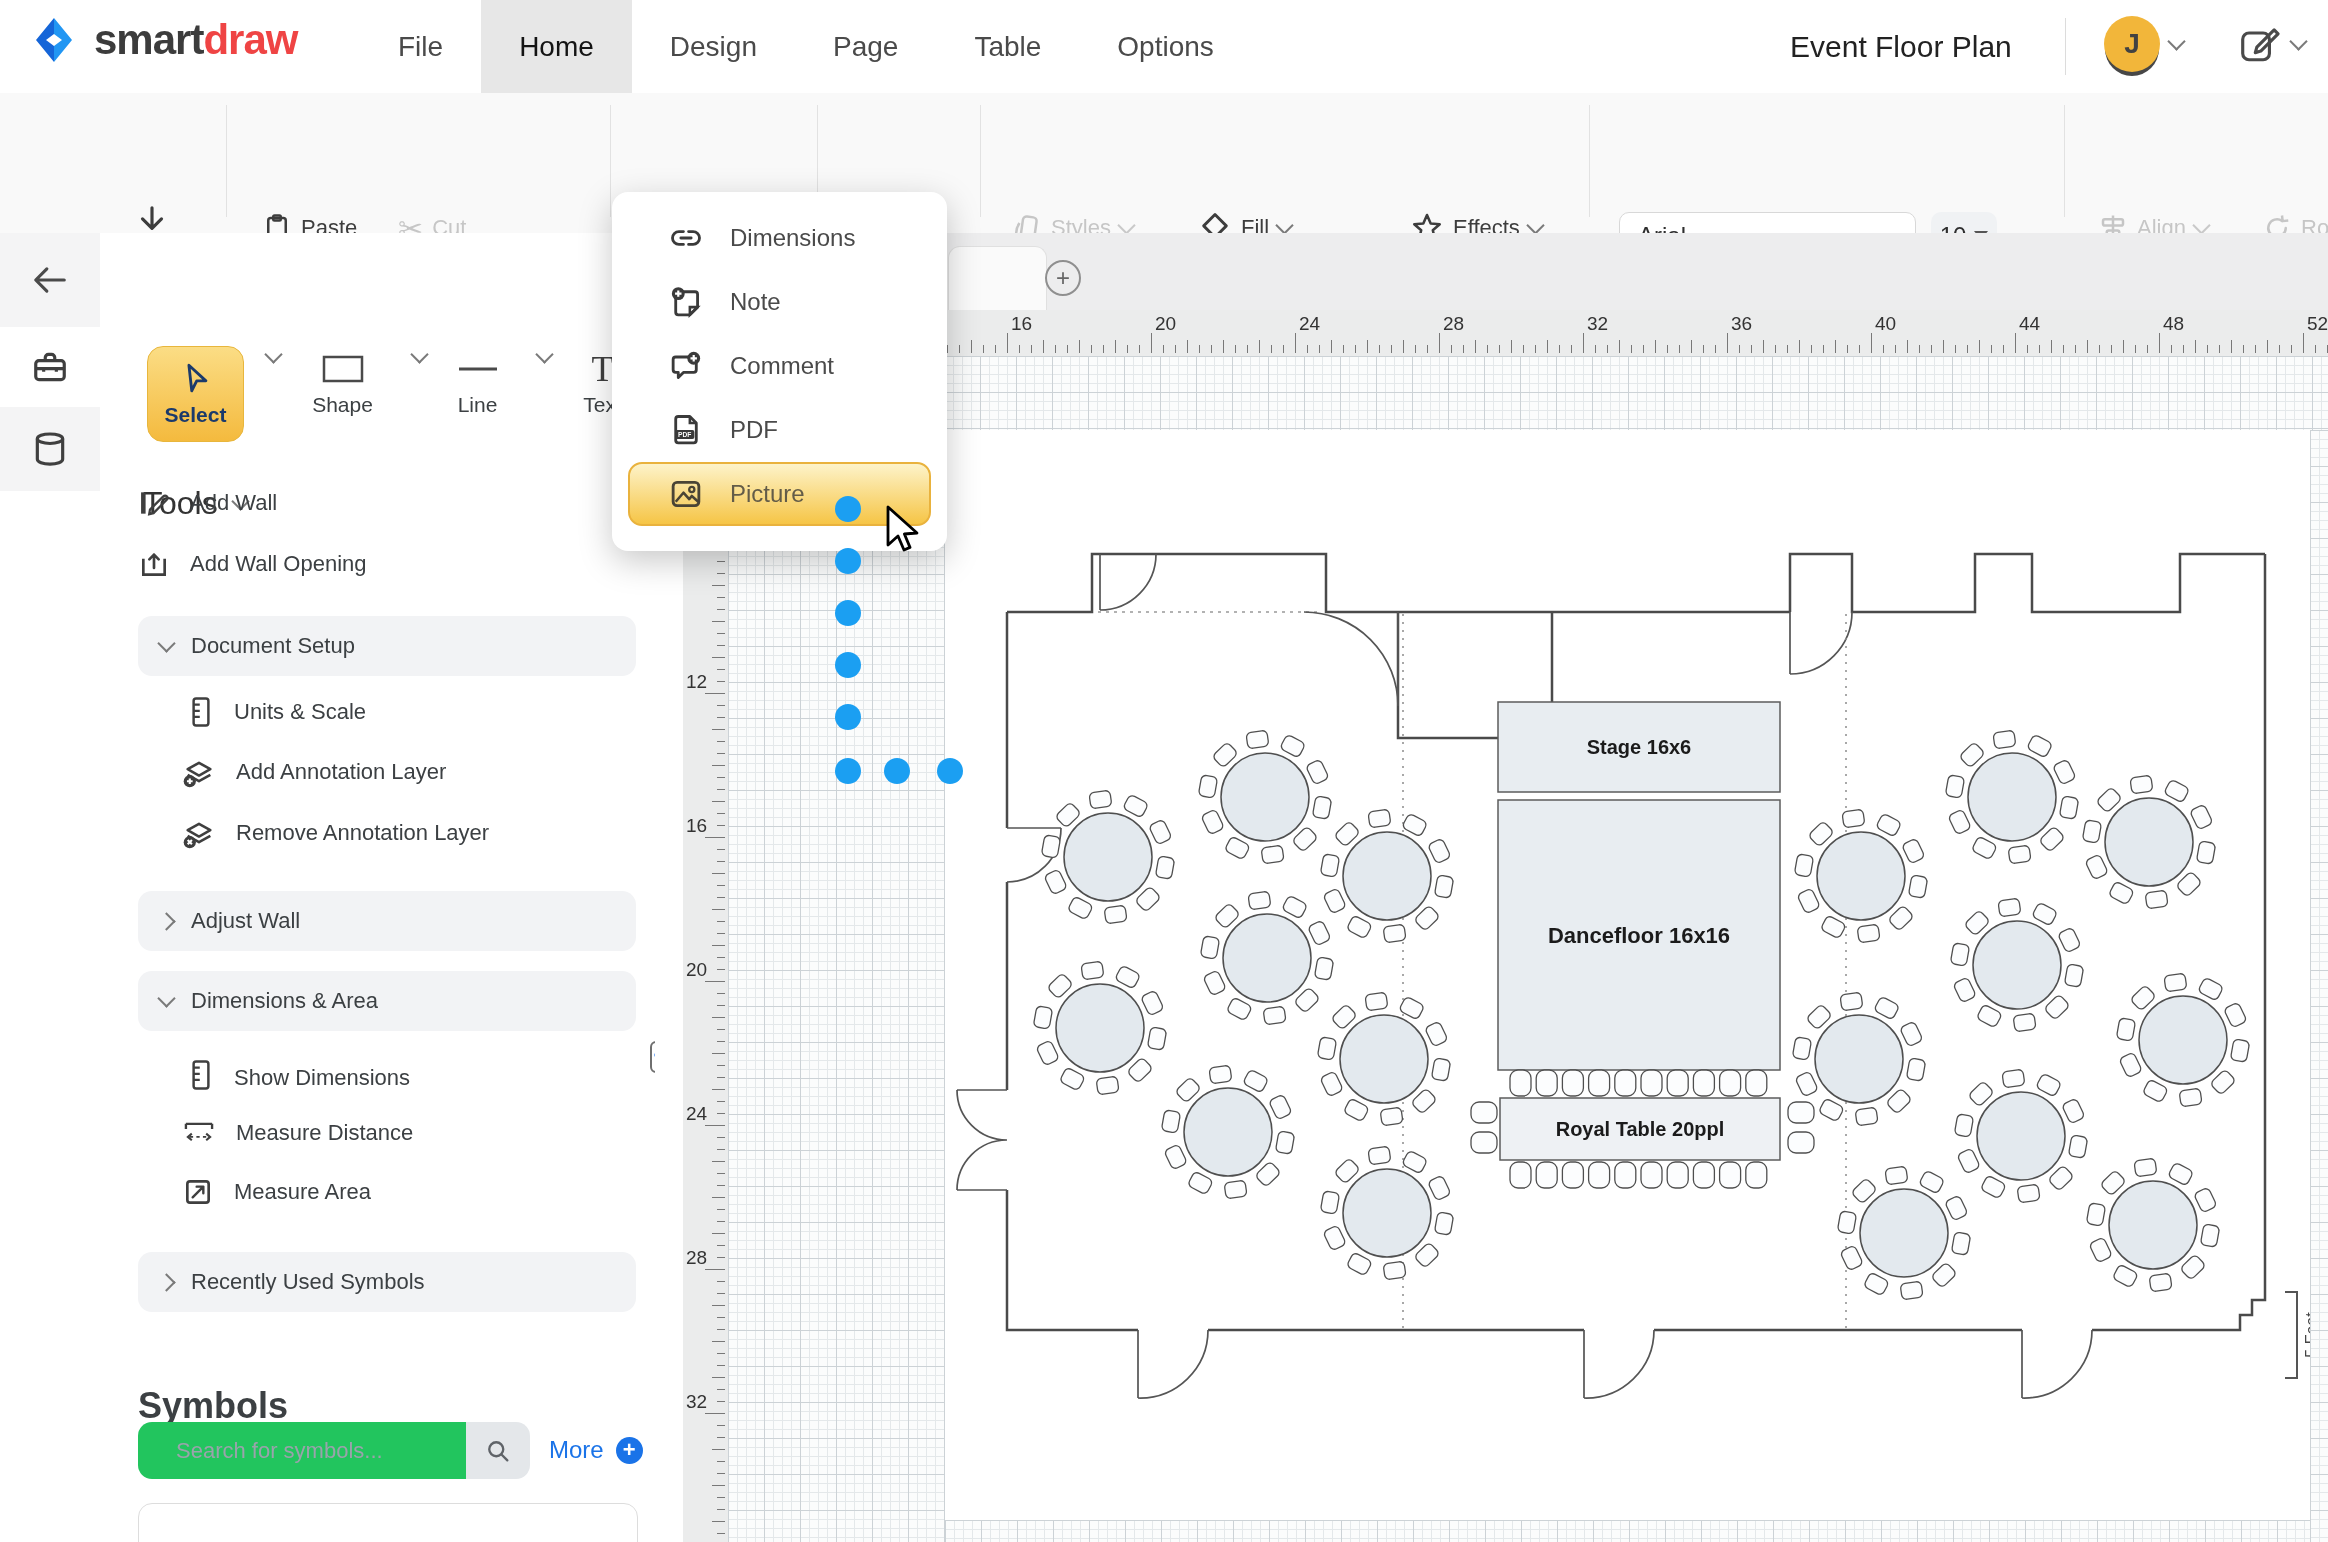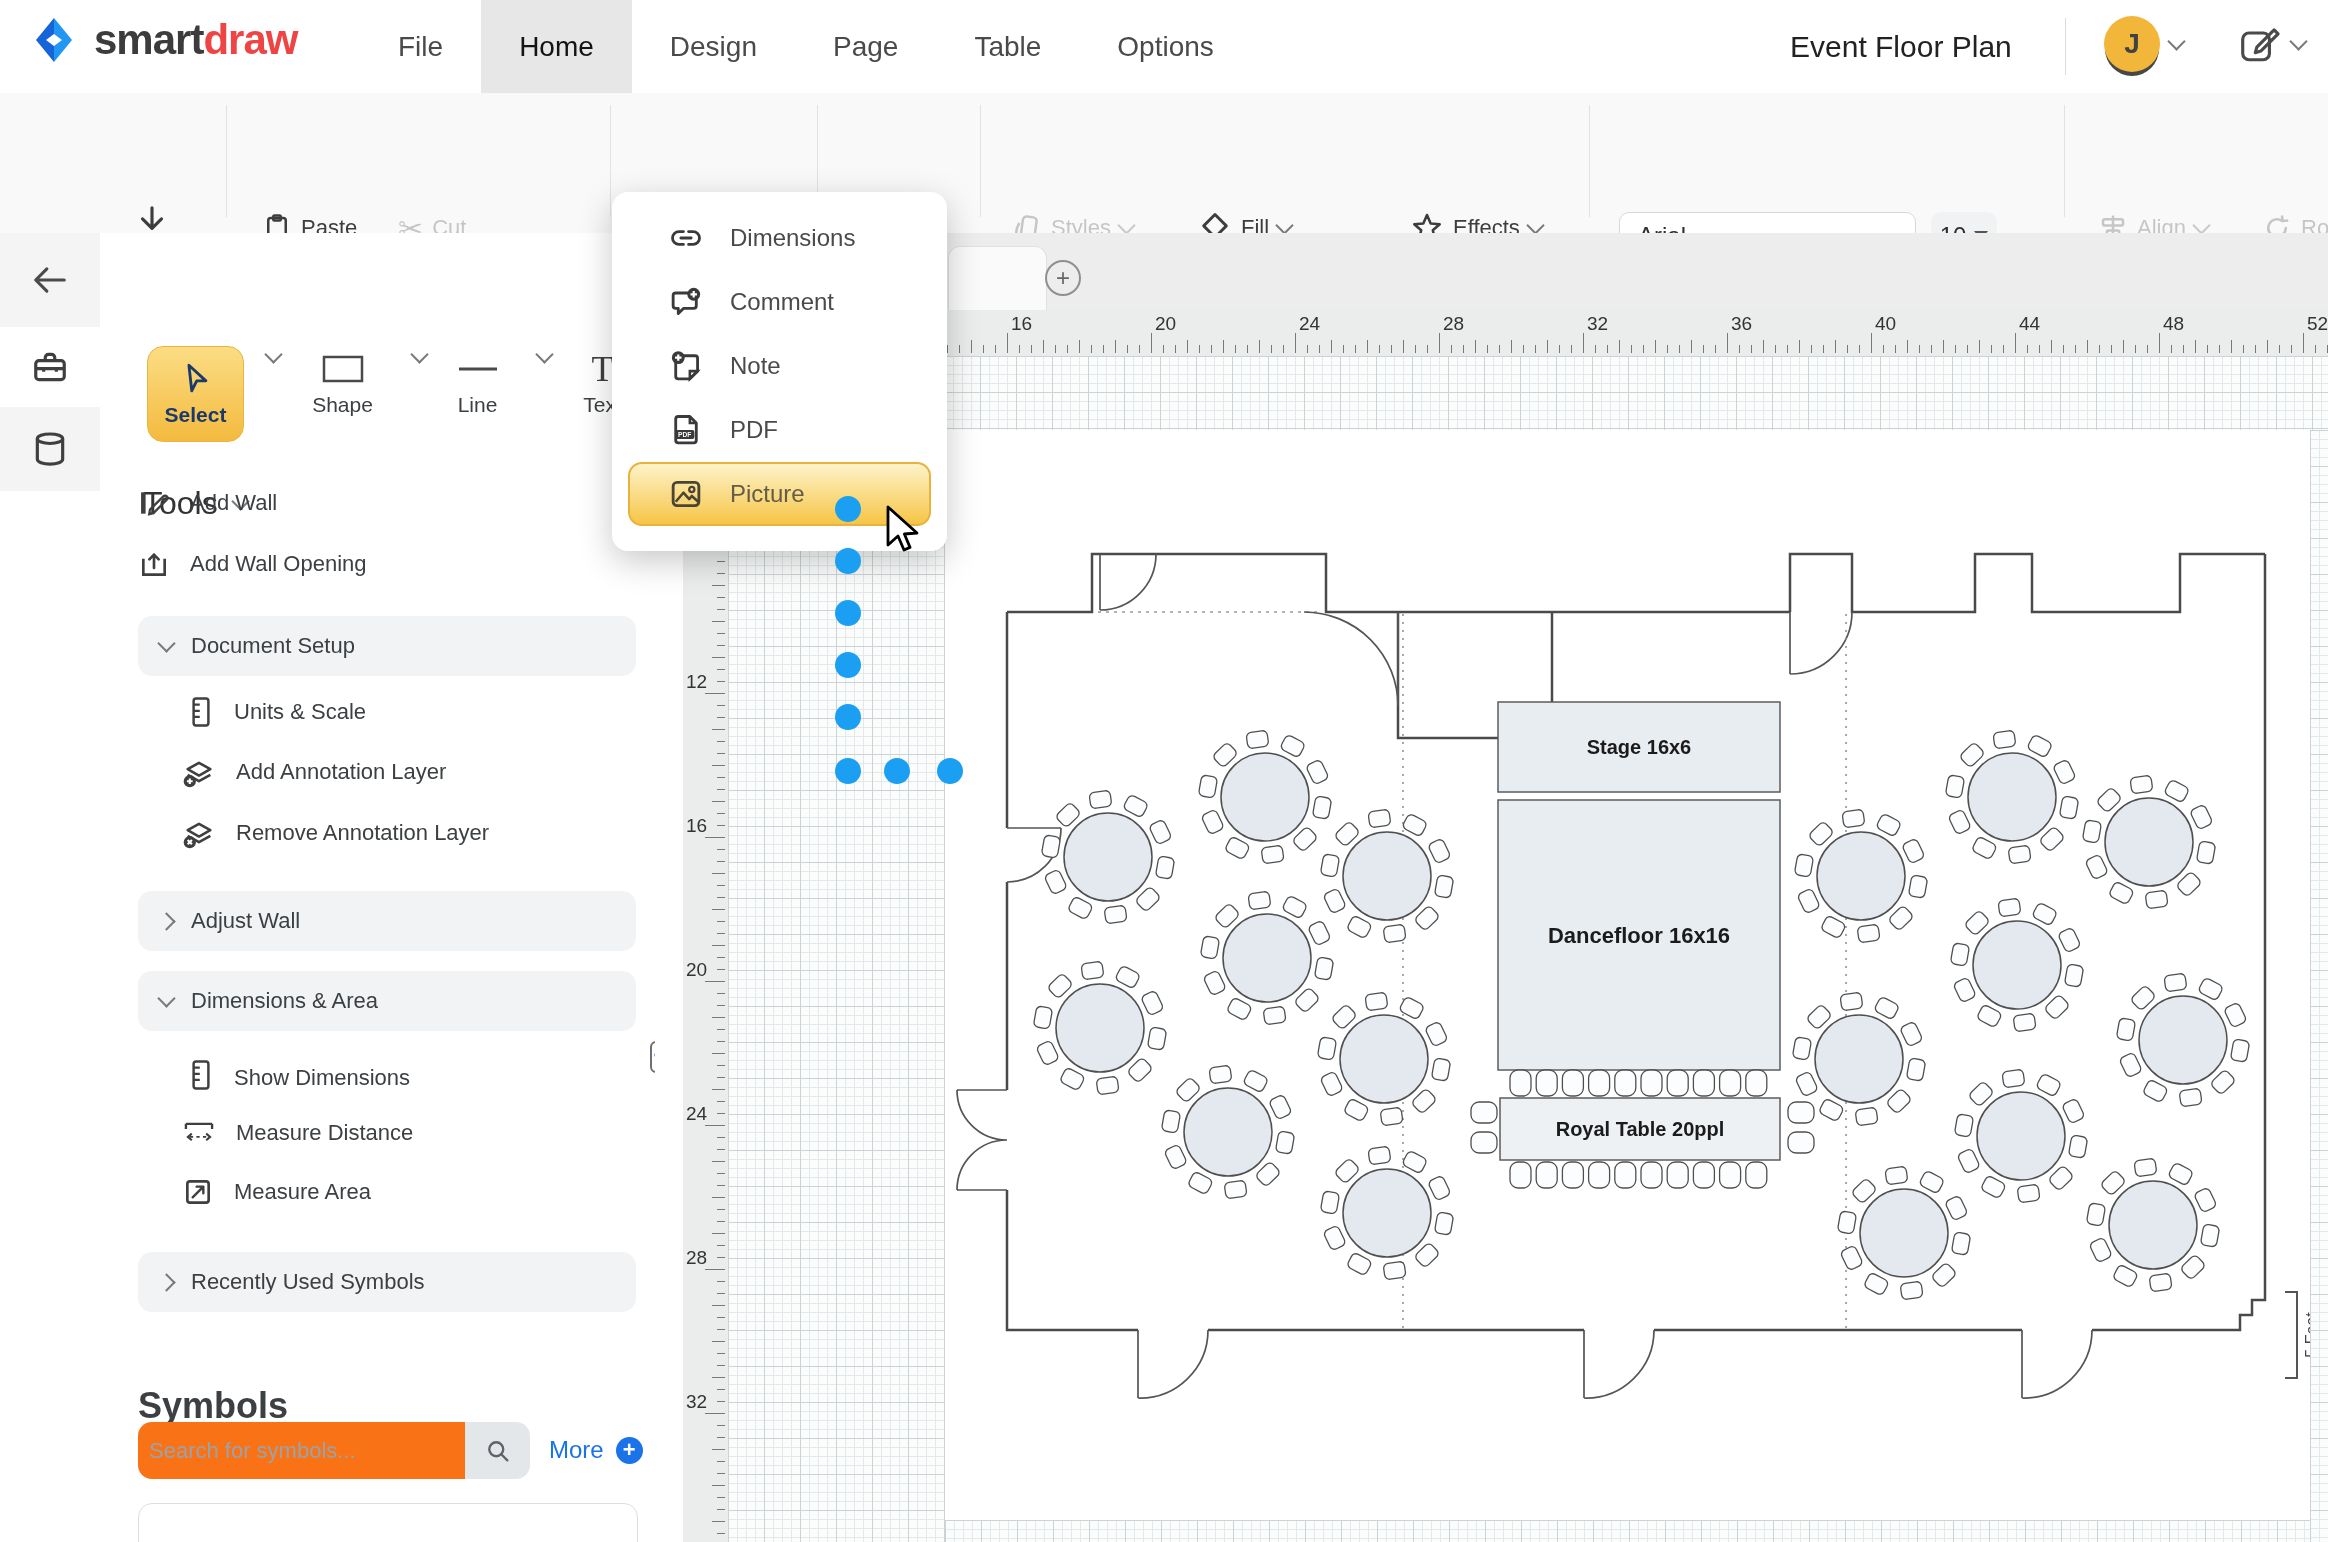--- a/index.html
+++ b/index.html
@@ -54,21 +54,21 @@
            font-size:21px;color:#3c4043;}
   .toolbtn.sel{left:47px;top:113px;width:95px;height:94px;border-radius:16px;border:1.5px solid #e8b63c;
                background:linear-gradient(#fbdd85,#f4ba3e);color:#1b3a6b;font-weight:bold;}
   .tchev{position:absolute;top:120px;}
   .srow{position:absolute;left:38px;display:flex;align-items:center;gap:20px;font-size:22px;color:#3c4043;height:44px;}
   .pill{position:absolute;left:38px;width:498px;height:60px;background:#f2f3f5;border-radius:14px;
         display:flex;align-items:center;gap:18px;padding-left:22px;box-sizing:border-box;font-size:22px;color:#3c4043;}
   .checkbox{position:absolute;left:462px;top:-6px;width:28px;height:28px;border:2px solid #6f6f6f;border-radius:6px;}
   .symbols-h{position:absolute;left:38px;top:1122px;font-size:36px;font-weight:bold;color:#3c4043;}
   .search{position:absolute;left:38px;top:1189px;width:392px;height:57px;display:flex;}
-  .search input{flex:1;border:0;background:#f97316;border-radius:14px 0 0 14px;padding-left:11px;font-size:22px;
+  .search input{flex:1;border:0;background:#22c55e;border-radius:14px 0 0 14px;padding-left:38px;font-size:22px;
                 font-family:"Liberation Sans",sans-serif;color:#333;outline:none;}
   .search input::placeholder{color:#9aa3ab;}
   .search .sbtn{width:65px;background:#e4e7ea;border-radius:0 14px 14px 0;display:flex;align-items:center;justify-content:center;}
   .more{position:absolute;left:449px;top:1203px;display:flex;align-items:center;gap:12px;font-size:24px;color:#1a73e8;}
   .plus-circle{width:27px;height:27px;border-radius:50%;background:#1a73e8;color:#fff;display:flex;align-items:center;
                justify-content:center;font-size:22px;font-weight:bold;line-height:1;}
   .bottomcard{position:absolute;left:38px;top:1270px;width:498px;height:60px;border:1.5px solid #ddd;border-radius:14px;background:#fff;}
 
   
   .canvas{position:absolute;left:655px;top:233px;right:0;bottom:0;background:#fff;overflow:hidden;}
@@ -1024,34 +1024,34 @@
 
   <div class="dropdown">
     <div class="dd-item">
       <svg width="36" height="36" viewBox="0 0 28 28">
         <path d="M12 19 h-3.5 a5 5 0 0 1 0 -10 h3.5 M16 9 h3.5 a5 5 0 0 1 0 10 h-3.5 M10 14 h8" fill="none" stroke="#3a3a3a" stroke-width="2.2" stroke-linecap="round"></path>
       </svg>
       <span>Dimensions</span>
     </div>
     <div class="dd-item">
       <svg width="36" height="36" viewBox="0 0 28 28">
-        <path d="M6 7 h14 a2 2 0 0 1 2 2 v8 a2 2 0 0 1 -2 2 h-8 l-4 4 v-4 h-2 a2 2 0 0 1 -2 -2 V 9 a2 2 0 0 1 2 -2 z" fill="none" stroke="#3a3a3a" stroke-width="2.2" stroke-linejoin="round"></path>
-        <circle cx="20" cy="8" r="5" fill="#3a3a3a"></circle>
-        <path d="M20 5.5 v5 M17.5 8 h5" stroke="#fff" stroke-width="1.7"></path>
-      </svg>
-      <span>Comment</span>
-    </div>
-    <div class="dd-item">
-      <svg width="36" height="36" viewBox="0 0 28 28">
         <path d="M8 6 h13 a2 2 0 0 1 2 2 v10 l-6 6 h-9 a2 2 0 0 1 -2 -2 V 8 a2 2 0 0 1 2 -2 z" fill="none" stroke="#3a3a3a" stroke-width="2.2" stroke-linejoin="round"></path>
         <path d="M23 18 l-6 6 v-6 z" fill="none" stroke="#3a3a3a" stroke-width="2"></path>
         <circle cx="8" cy="7.5" r="5" fill="#3a3a3a"></circle>
         <path d="M8 5 v5 M5.5 7.5 h5" stroke="#fff" stroke-width="1.7"></path>
       </svg>
       <span>Note</span>
+    </div>
+    <div class="dd-item">
+      <svg width="36" height="36" viewBox="0 0 28 28">
+        <path d="M6 7 h14 a2 2 0 0 1 2 2 v8 a2 2 0 0 1 -2 2 h-8 l-4 4 v-4 h-2 a2 2 0 0 1 -2 -2 V 9 a2 2 0 0 1 2 -2 z" fill="none" stroke="#3a3a3a" stroke-width="2.2" stroke-linejoin="round"></path>
+        <circle cx="20" cy="8" r="5" fill="#3a3a3a"></circle>
+        <path d="M20 5.5 v5 M17.5 8 h5" stroke="#fff" stroke-width="1.7"></path>
+      </svg>
+      <span>Comment</span>
     </div>
     <div class="dd-item">
       <svg width="36" height="36" viewBox="0 0 28 28">
         <path d="M8 3.5 h9 l5 5 V 22 a2 2 0 0 1 -2 2 h-12 a2 2 0 0 1 -2 -2 V 5.5 a2 2 0 0 1 2 -2 z" fill="none" stroke="#3a3a3a" stroke-width="2.2" stroke-linejoin="round"></path>
         <path d="M17 3.5 v5 h5" fill="none" stroke="#3a3a3a" stroke-width="2"></path>
         <rect x="5.5" y="14" width="15" height="7" rx="1.5" fill="#3a3a3a"></rect>
         <text x="13" y="19.6" text-anchor="middle" font-size="5.2" font-weight="bold" fill="#fff" font-family="Liberation Sans, sans-serif">PDF</text>
       </svg>
       <span>PDF</span>
     </div>

